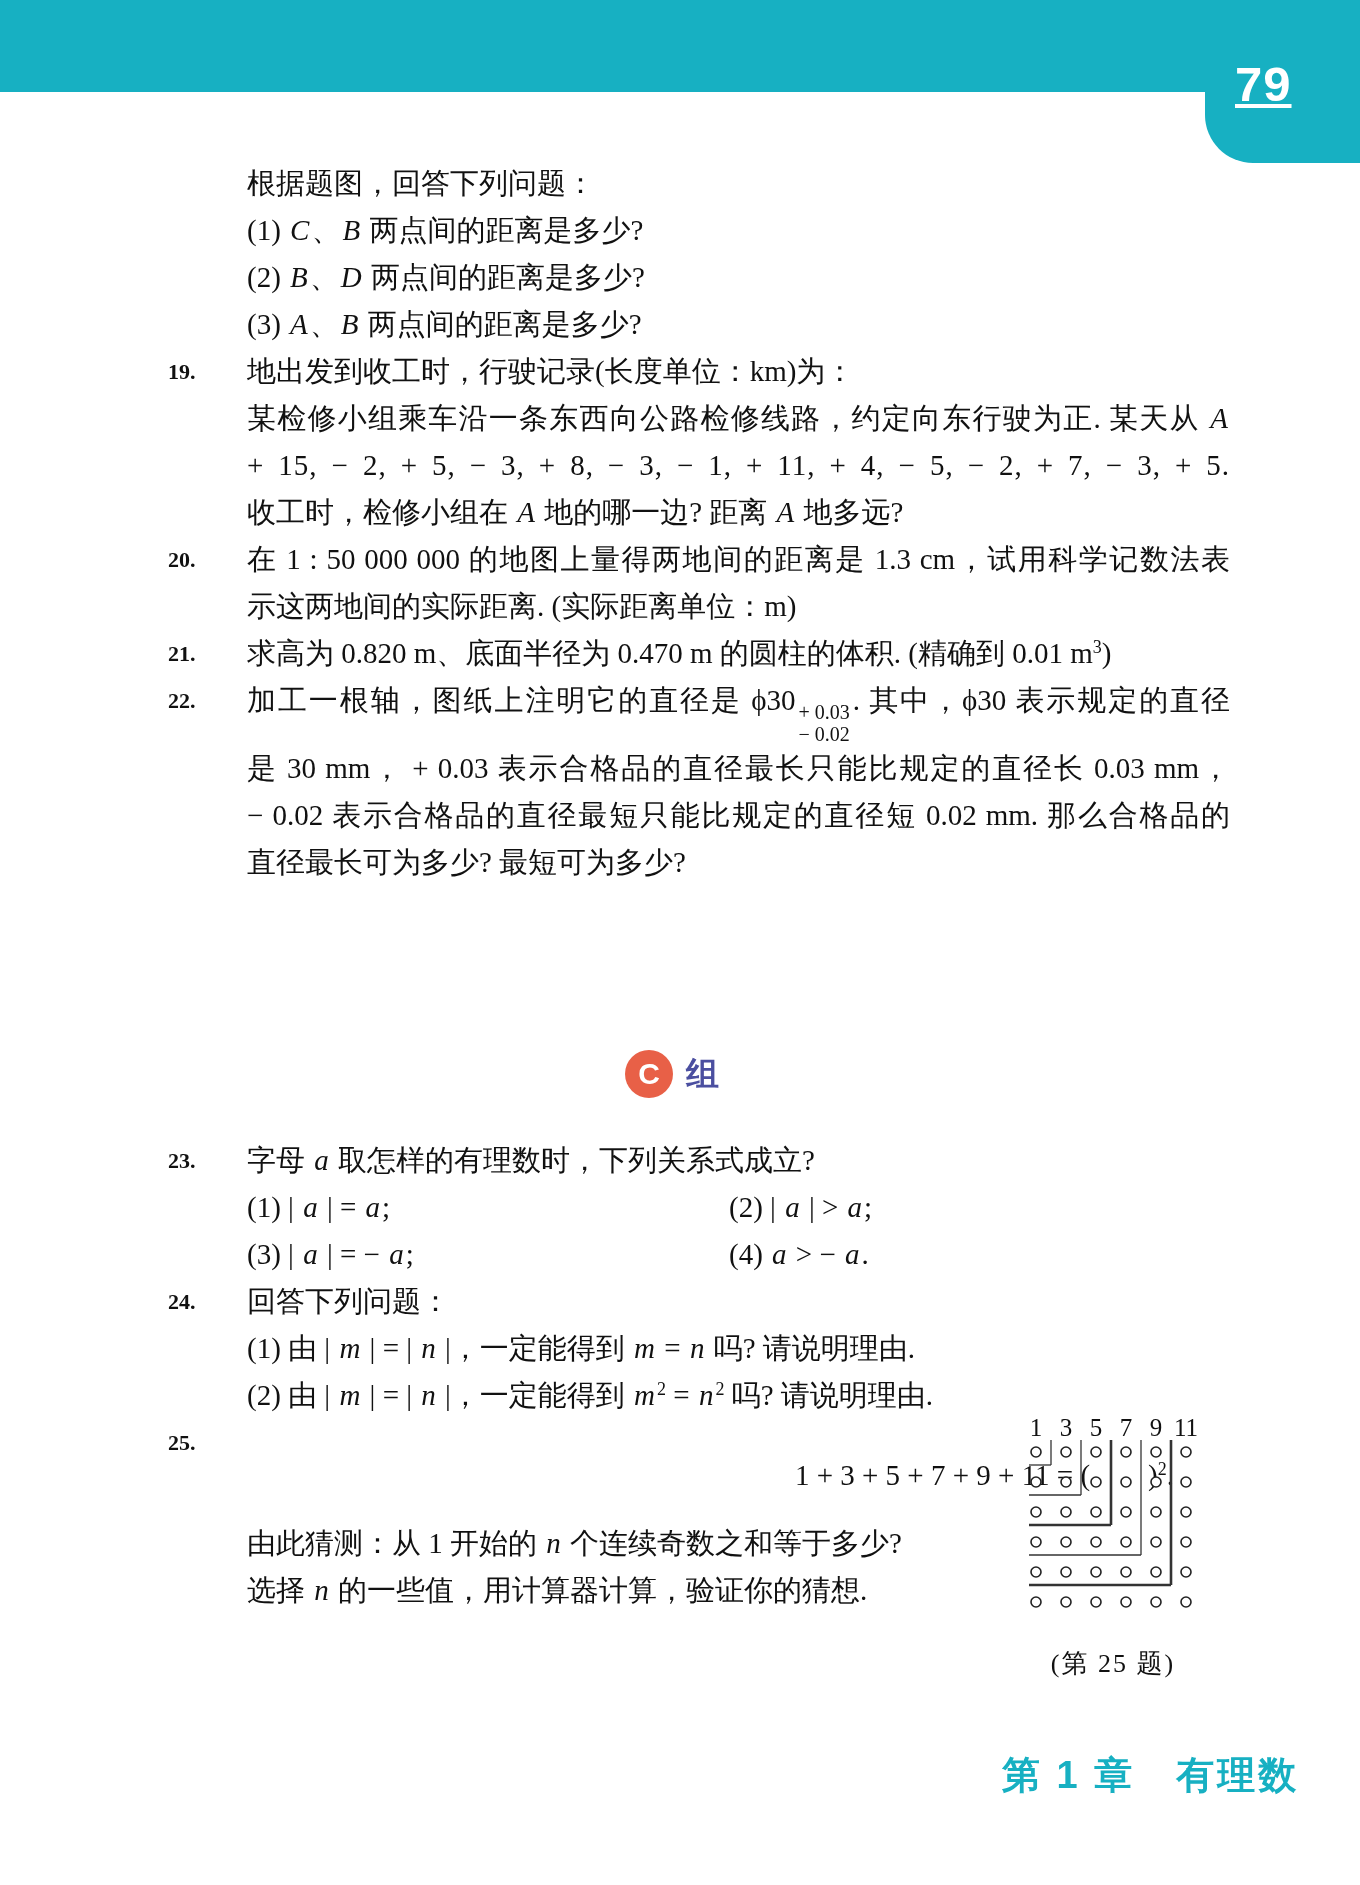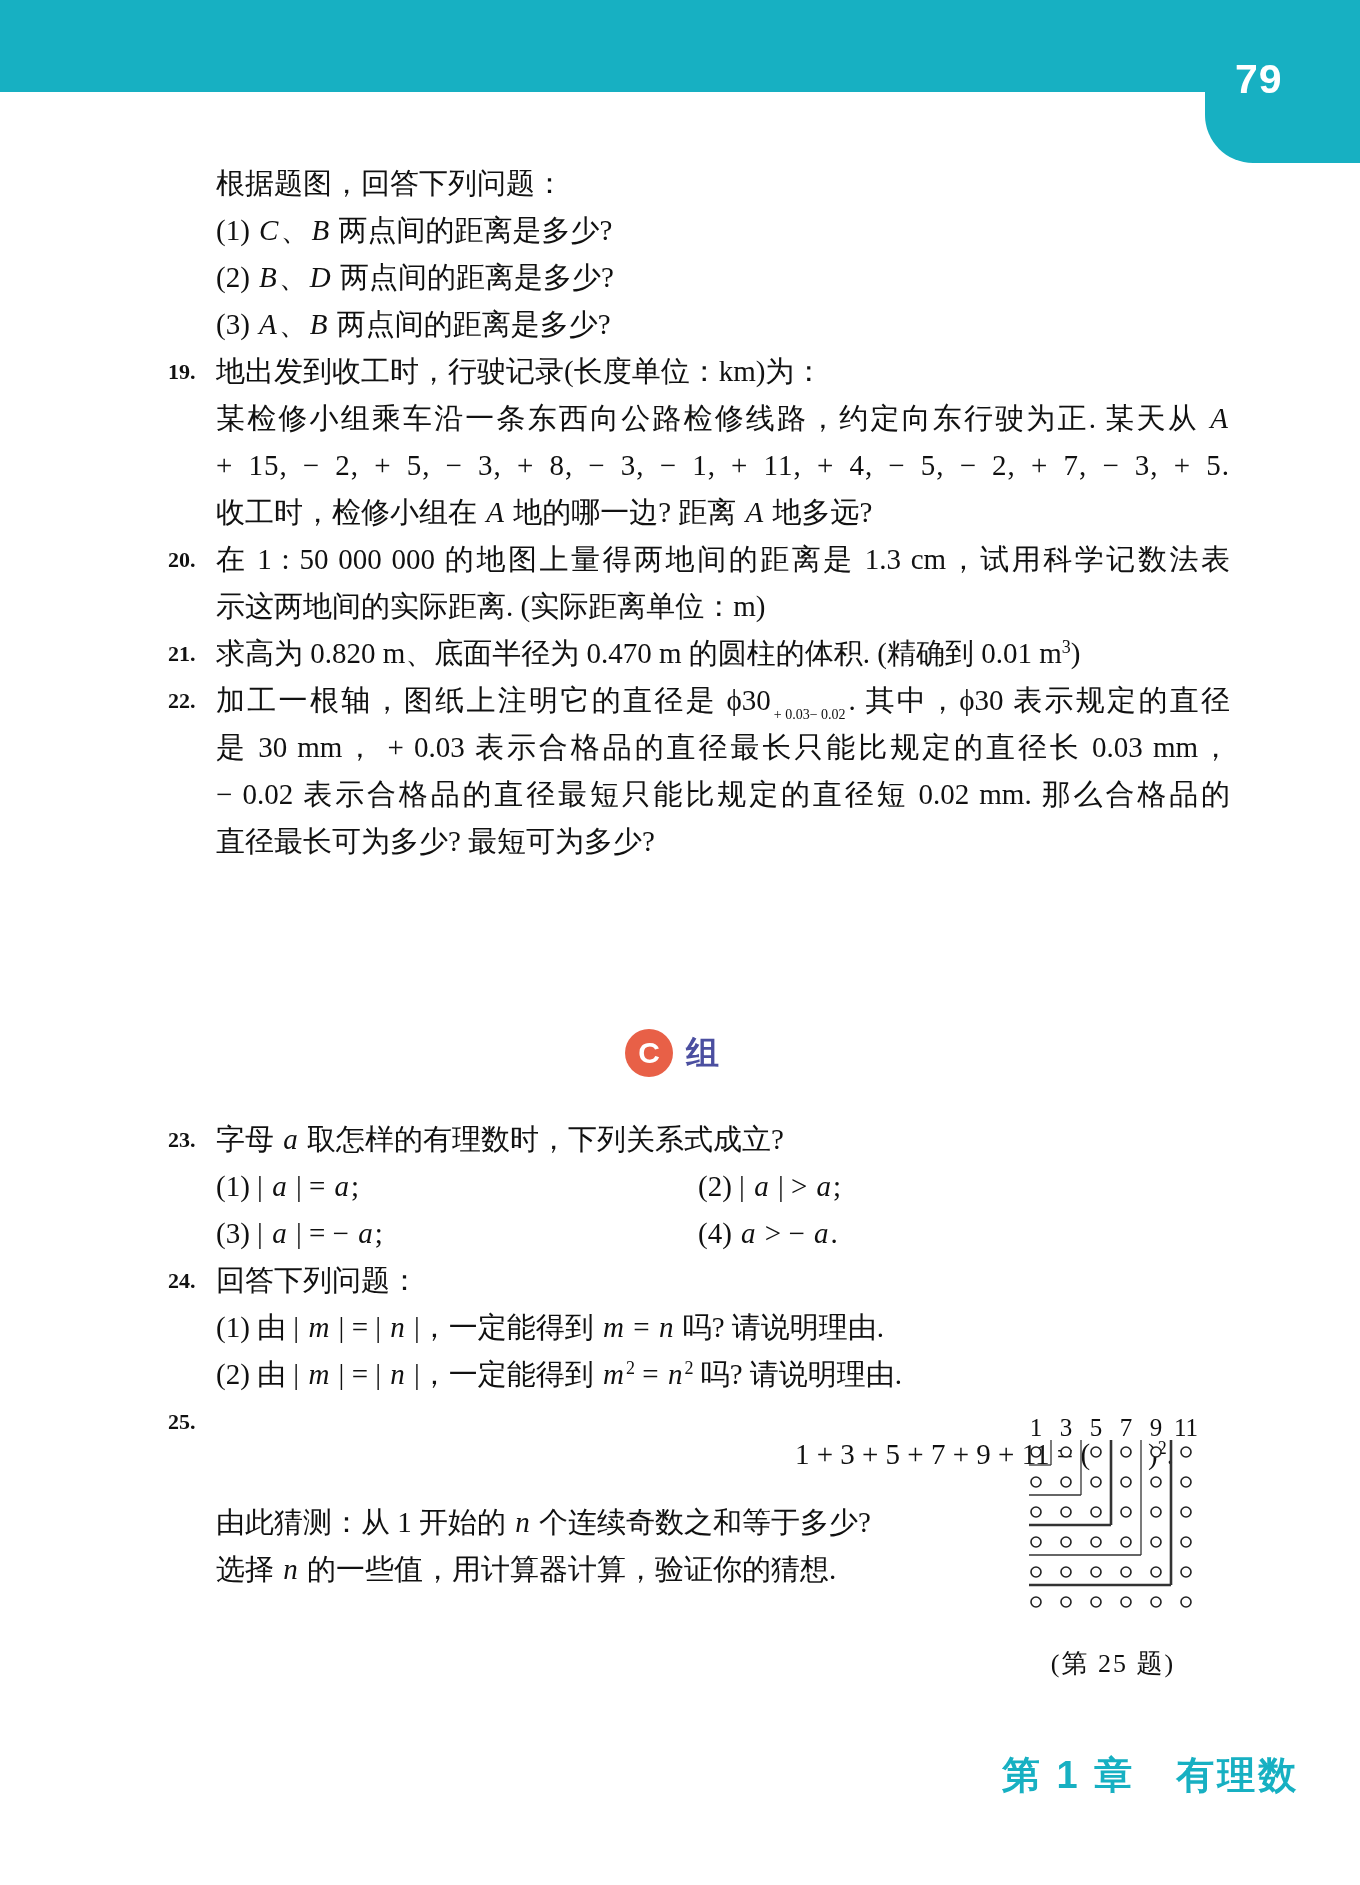--- a/index.html
+++ b/index.html
@@ -6,38 +6,38 @@
   body{
     width:1360px;height:1885px;position:relative;background:#fff;overflow:hidden;
     font-family:"Liberation Serif","DejaVu Serif",serif;color:#111;
   }
   
   .band{position:absolute;top:0;left:0;width:1360px;height:92px;}
   .tab{position:absolute;top:0;left:1205px;width:155px;height:163px;border-bottom-left-radius:48px;}
   .pageno{
     position:absolute;left:30px;top:56px;
     font-family:"Liberation Sans","DejaVu Sans",sans-serif;
-    font-weight:bold;font-size:41px;color:#fff;letter-spacing:1px;
+    font-weight:bold;font-size:49px;color:#fff;letter-spacing:1px;text-decoration:underline;
   }
   
   main{position:absolute;left:168px;top:160px;width:1062px;}
-  .problem{display:flex;}
+  .problem{display:flex;gap:31px;}
   .pnum{width:48px;flex:0 0 48px;font-weight:bold;font-size:22px;line-height:47px;}
   .pbody{flex:1;min-width:0;}
   .line{font-size:29px;line-height:47px;}
   .j{text-align:justify;text-align-last:justify;}
   .records{word-spacing:5px;letter-spacing:1px;}
   .eq{text-align:right;padding-right:56px;margin-top:33px;}
   .guess{margin-top:21px;}
   .cols{display:flex;}
   .cols .left{width:482px;flex:0 0 482px;}
   .cols .right{flex:1;}
   .it{font-style:italic;padding:0 2px;}
   .sup{font-size:18px;vertical-align:10px;line-height:0;}
-  .stack{display:inline-flex;flex-direction:row;font-size:14px;line-height:1.1;vertical-align:-9px;padding:0 3px;}
+  .stack{display:inline-flex;flex-direction:column;font-size:20px;line-height:1.1;vertical-align:-9px;padding:0 3px;}
   
   .badge-row{display:flex;align-items:center;height:48px;margin:164px 0 39px 457px;}
   .badge-circle{
     width:48px;height:48px;border-radius:50%;display:flex;align-items:center;justify-content:center;
     font-family:"Liberation Sans","DejaVu Sans",sans-serif;font-weight:bold;font-size:30px;color:#fff;
   }
   .badge-label{
     margin-left:13px;font-family:"Liberation Sans","DejaVu Sans",sans-serif;
     font-weight:bold;font-size:33px;
   }

